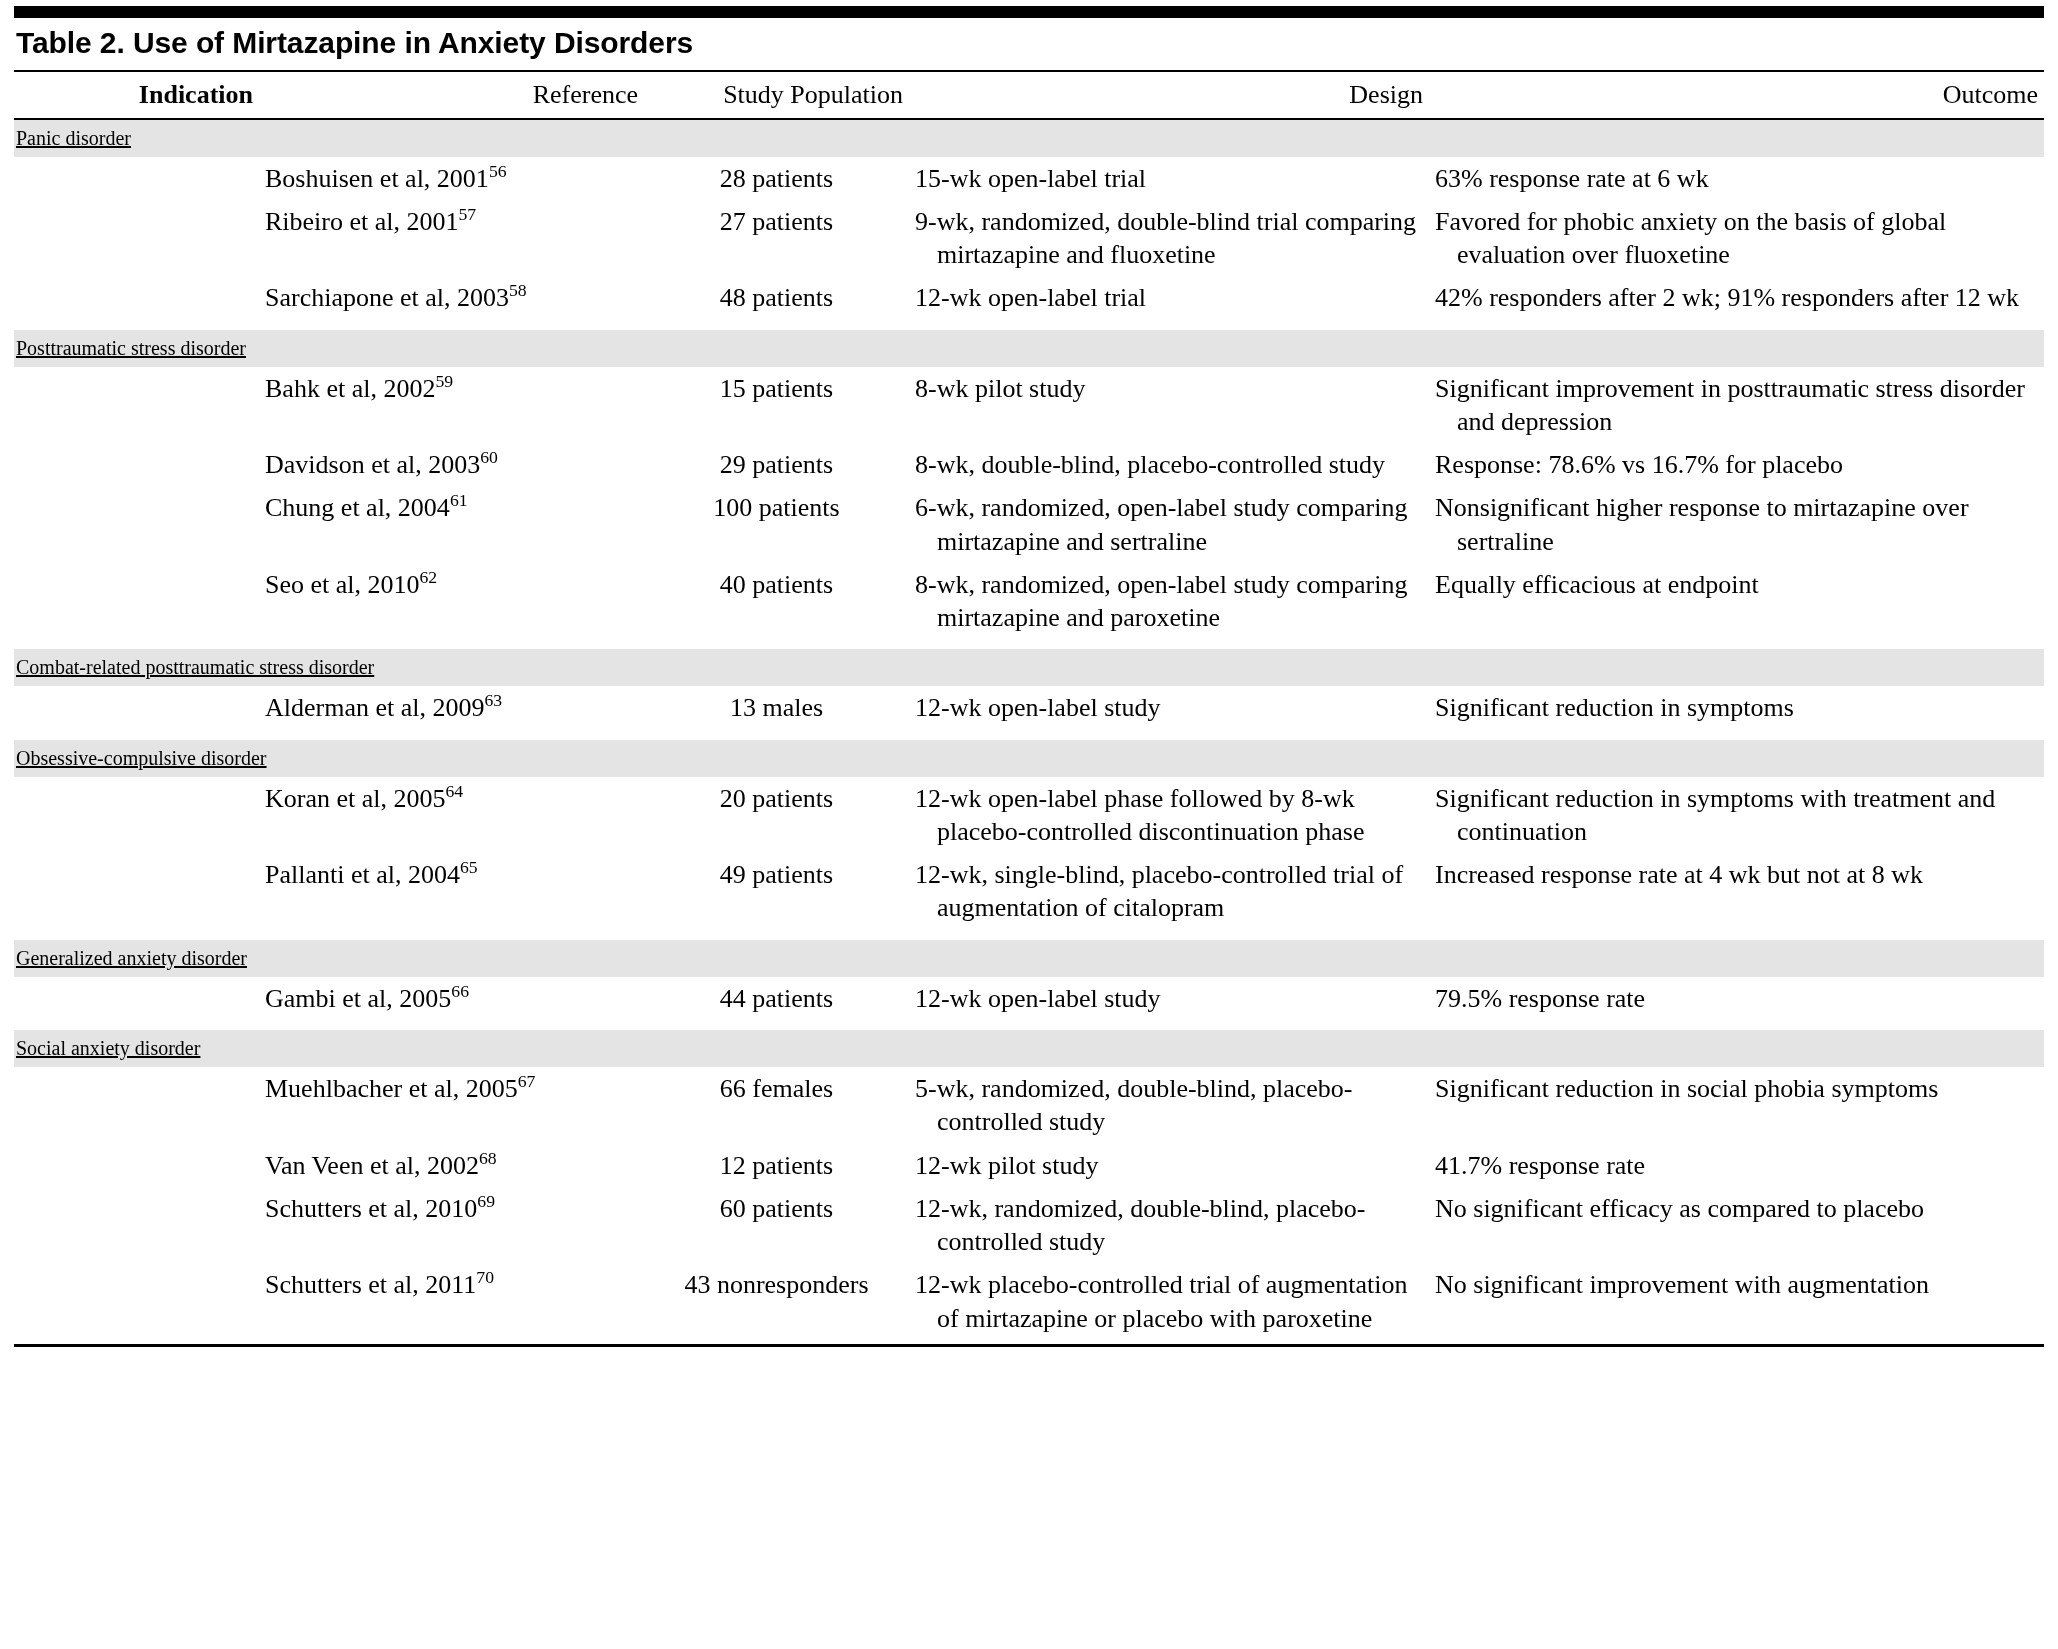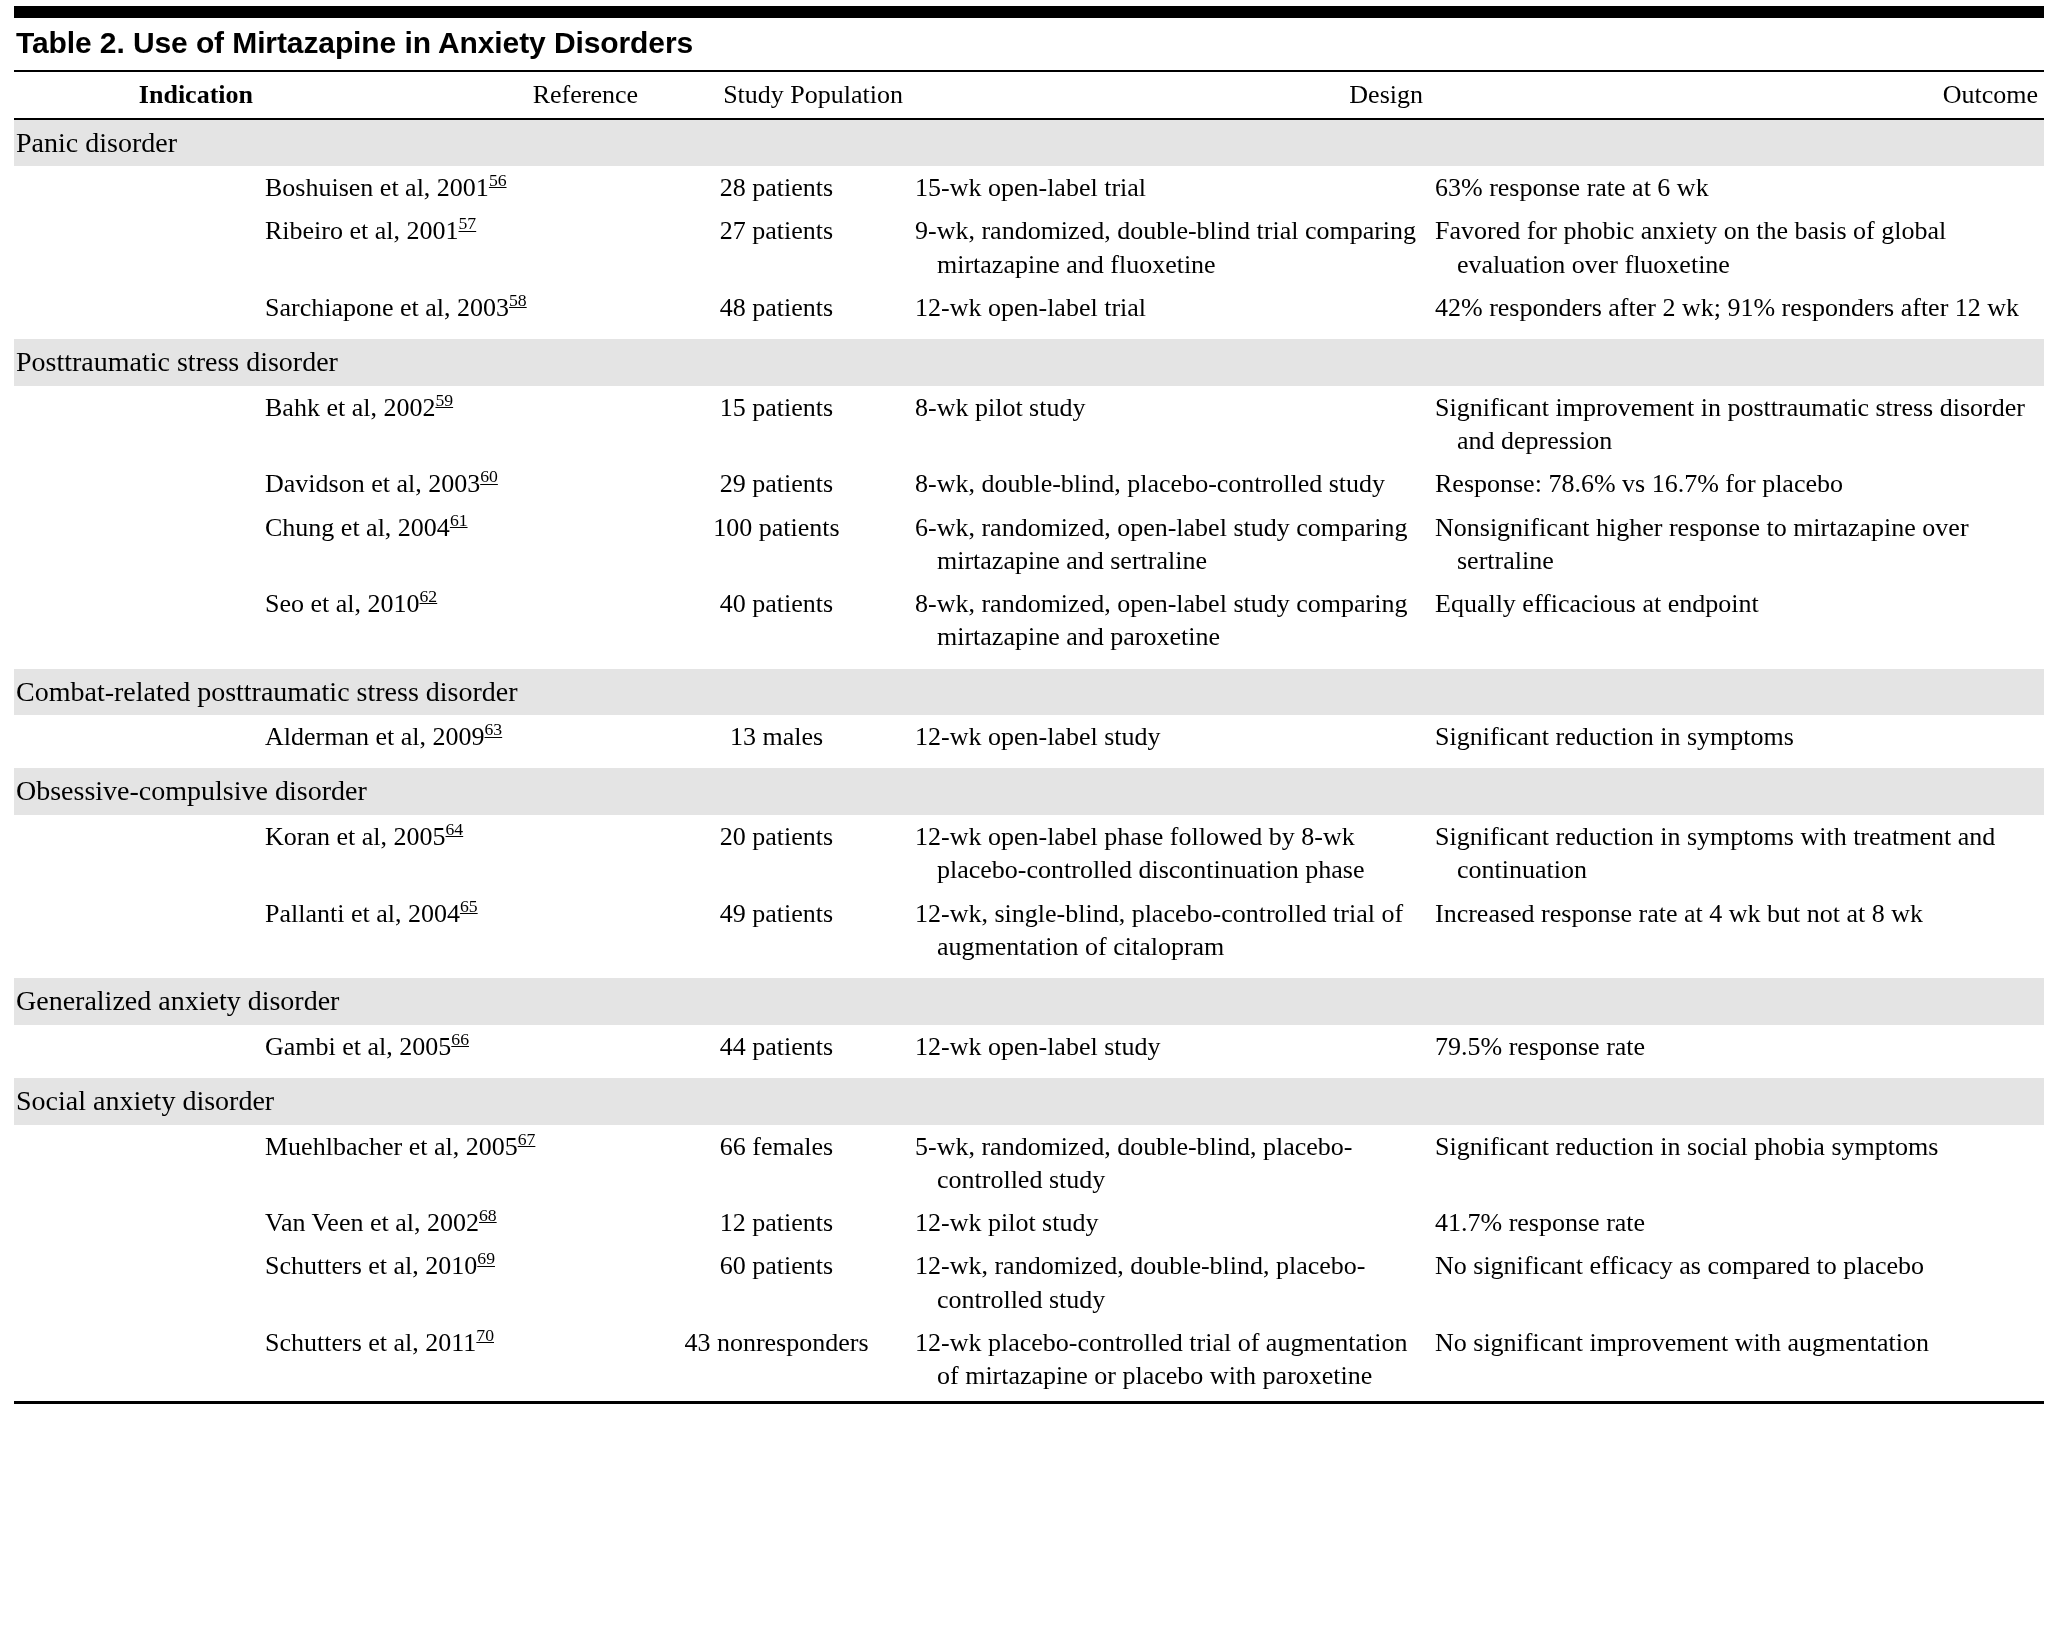--- a/index.html
+++ b/index.html
@@ -61,23 +61,24 @@
   }
   .head-rule td {
     padding: 0;
   }
   .head-rule .bar {
     height: 2px;
     background: #000000;
   }
   tr.section td {
     background: #e4e4e4;
-    font-size: 28px;
+    font-size: 20px;
     padding: 6px 6px 7px 2px;
     line-height: 1.2;
+    text-decoration: underline;
   }
   tr.row td {
     vertical-align: top;
     padding: 5px 6px 5px 6px;
     line-height: 1.28;
   }
   td.ref {
     padding-left: 26px;
   }
   td.pop {
@@ -89,21 +90,20 @@
   }
   .hang {
     display: block;
     padding-left: 22px;
     text-indent: -22px;
   }
   sup {
     font-size: 0.68em;
     vertical-align: super;
     line-height: 0;
-    text-decoration: underline;
   }
   .bottom-rule {
     height: 3px;
     background: #000000;
     margin-top: 4px;
   }
   .spacer-row td { height: 10px; padding: 0; }
 </style>
 </head>
 <body>

